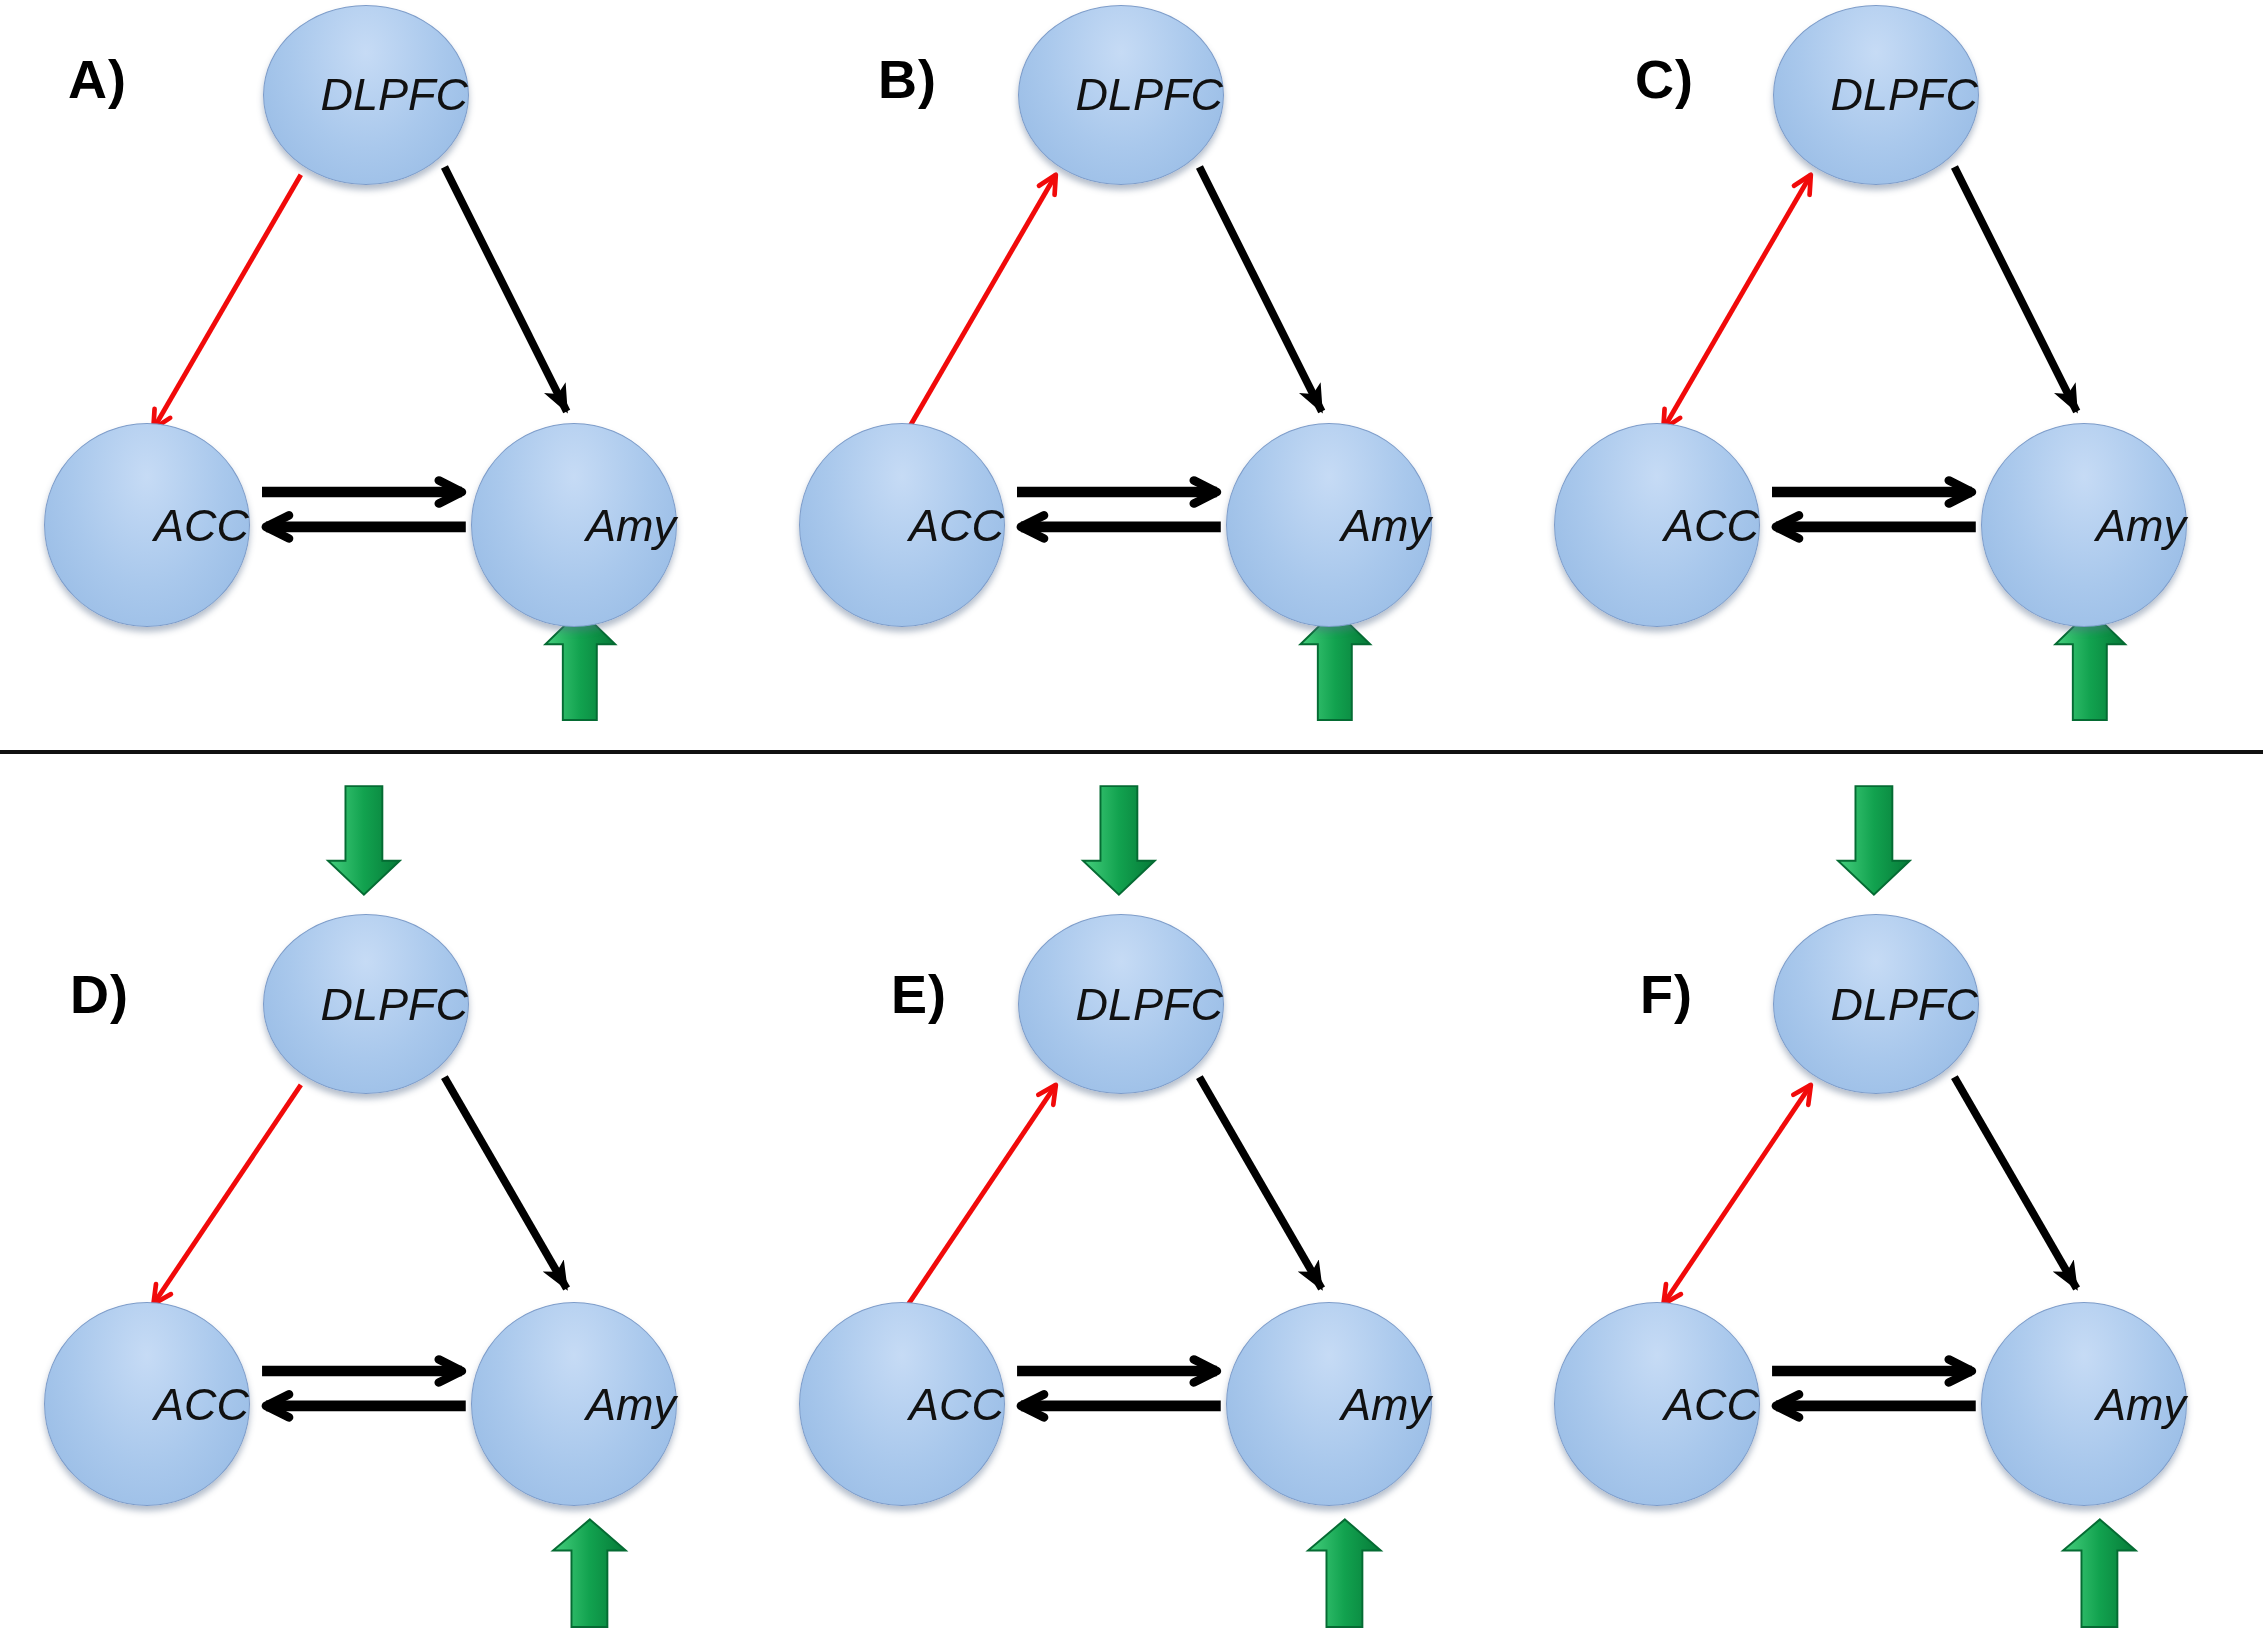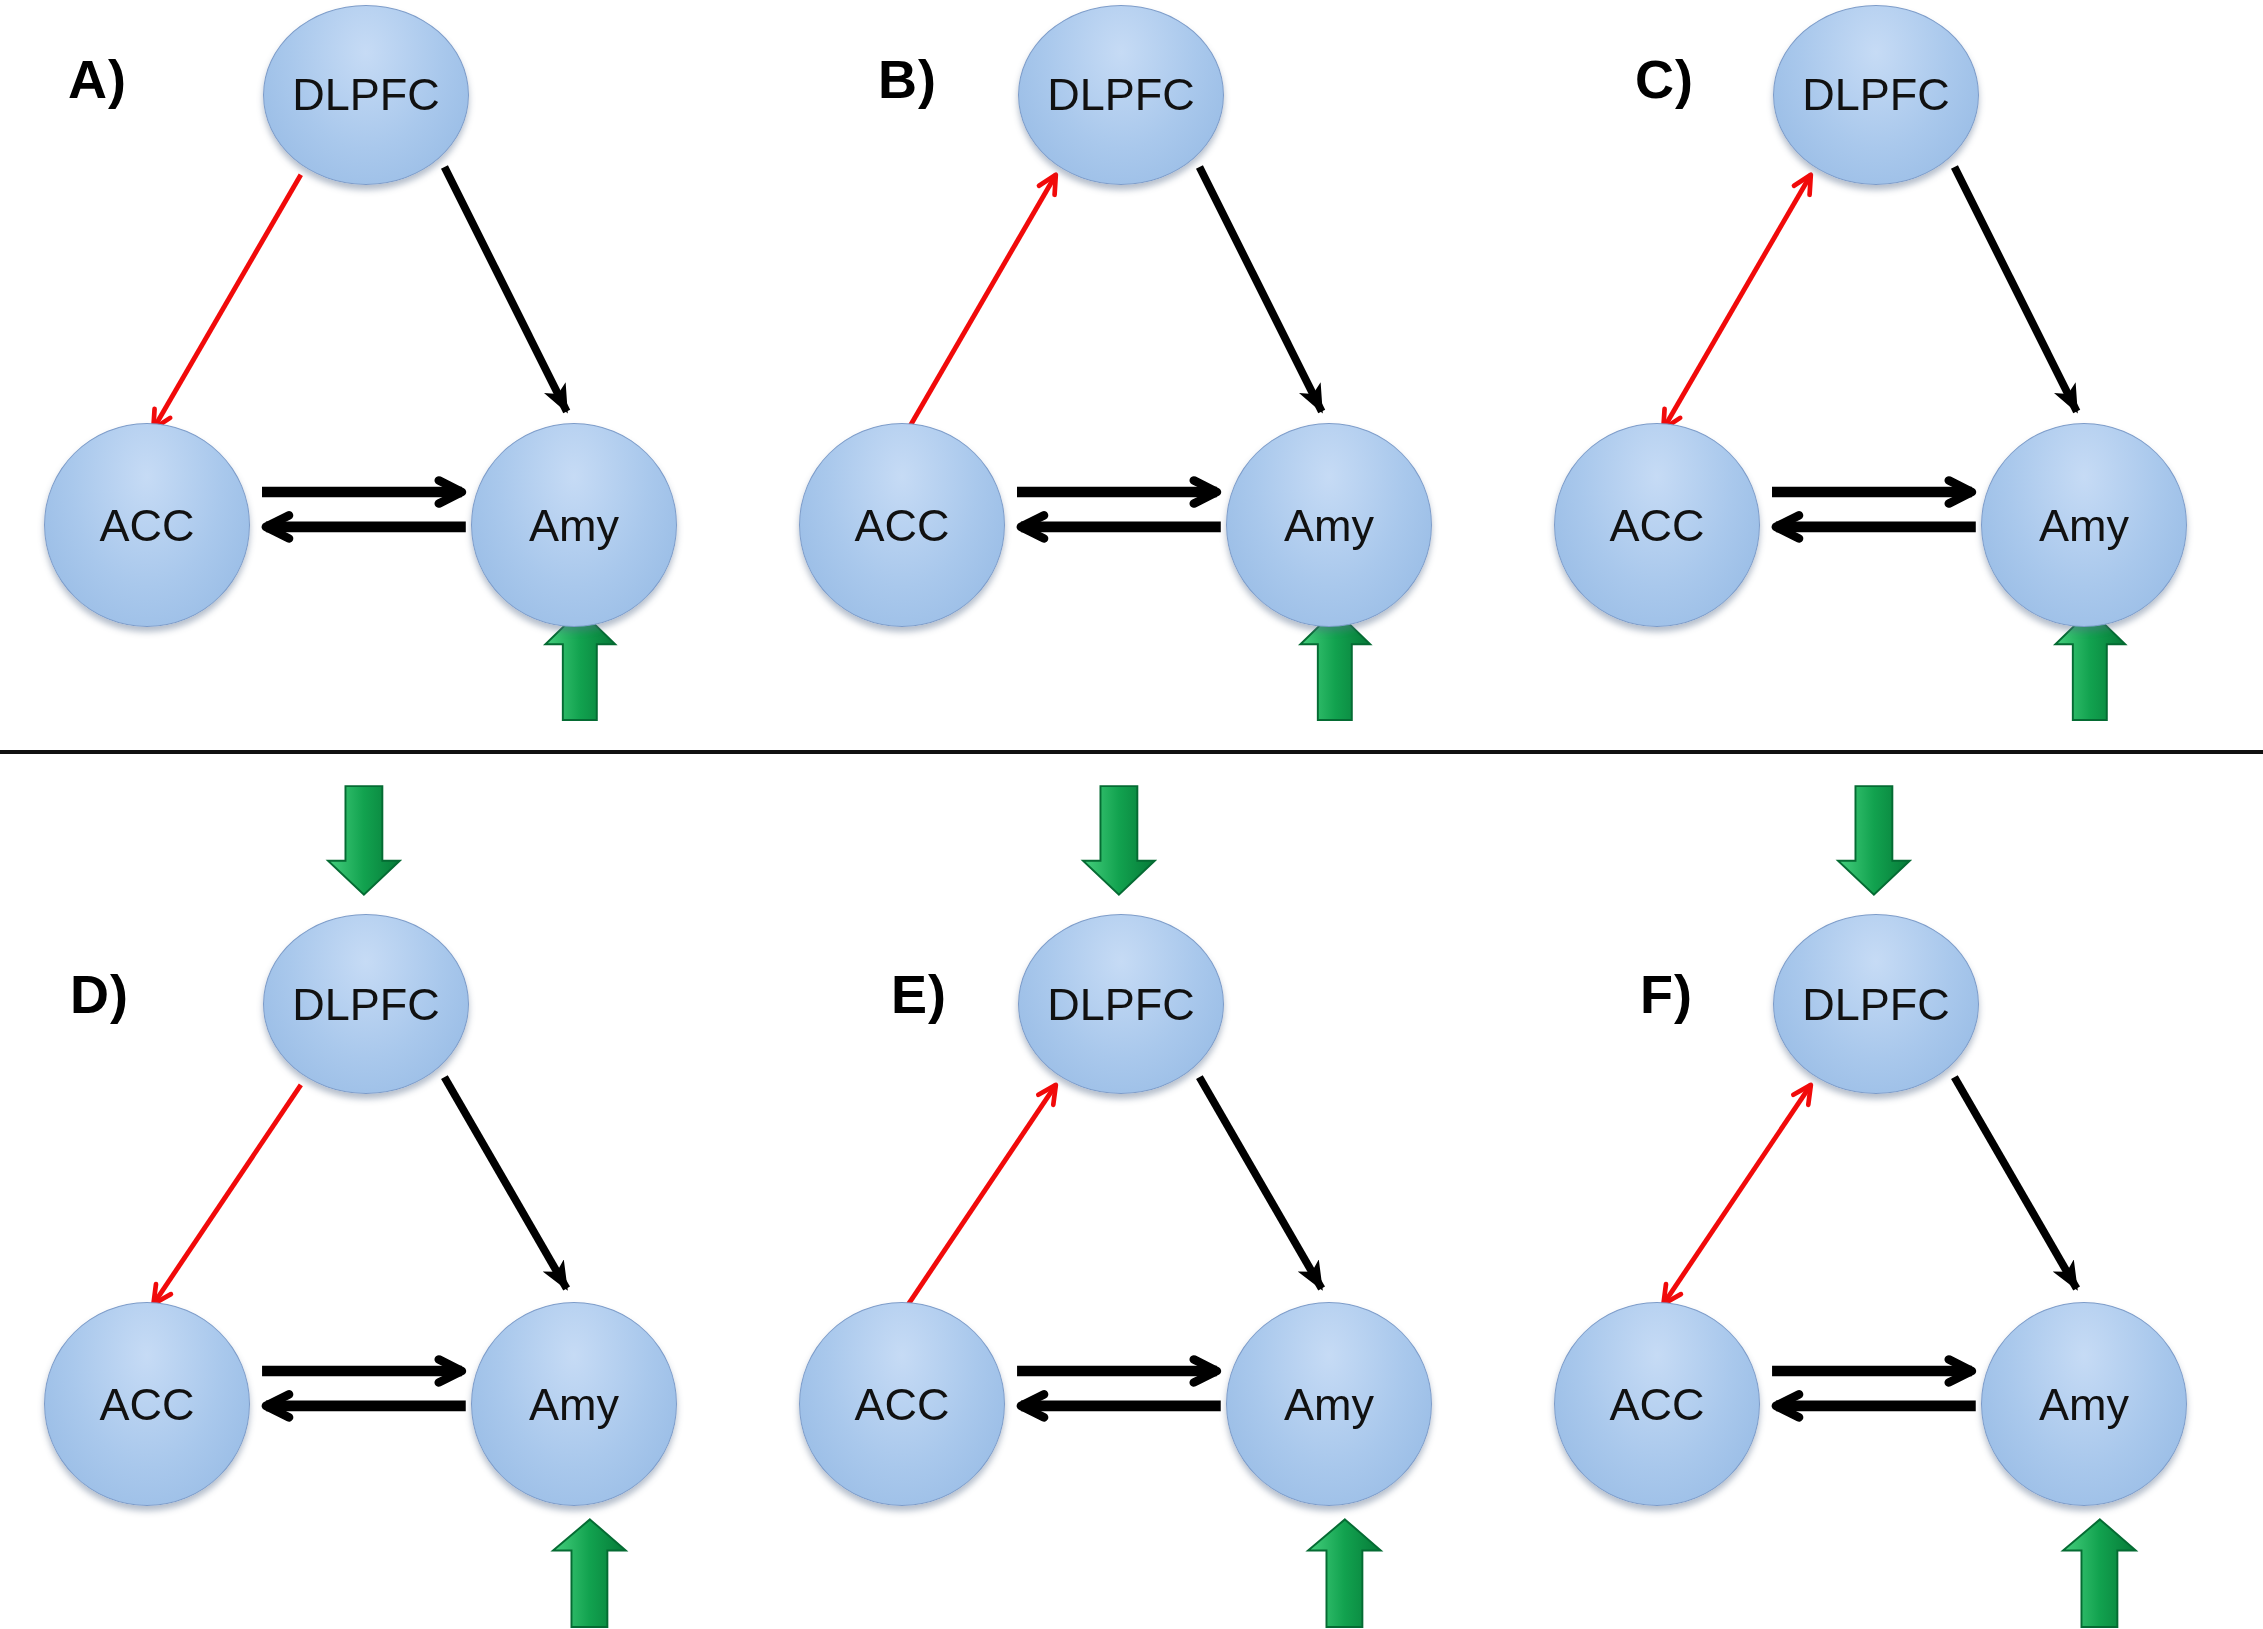--- a/index.html
+++ b/index.html
@@ -19,22 +19,23 @@
     color:#000;
     line-height:1;
     letter-spacing:1px;
   }
   .node{
     position:absolute;
     border-radius:50%;
     border:1.9px solid #7d9cc9;
     background:radial-gradient(ellipse at 50% 26%, #c6dbf5 0%, #a9c8ec 52%, #93b8e3 100%);
     box-shadow:0 4.9px 6.8px rgba(90,110,140,0.45);
-    display:flex;align-items:center;justify-content:center;
+    display:flex;align-items:center;justify-content:flex-end;
     box-sizing:border-box;
+    font-style:italic;
   }
   .node span{
     font-size:45px;
     color:#111;
     line-height:1;
   }
   .node.dlpfc{width:206px;height:180px;}
   .node.lower{width:206px;height:204px;}
   #separator{
     position:absolute;left:0;top:750px;width:2264px;height:3.9px;

